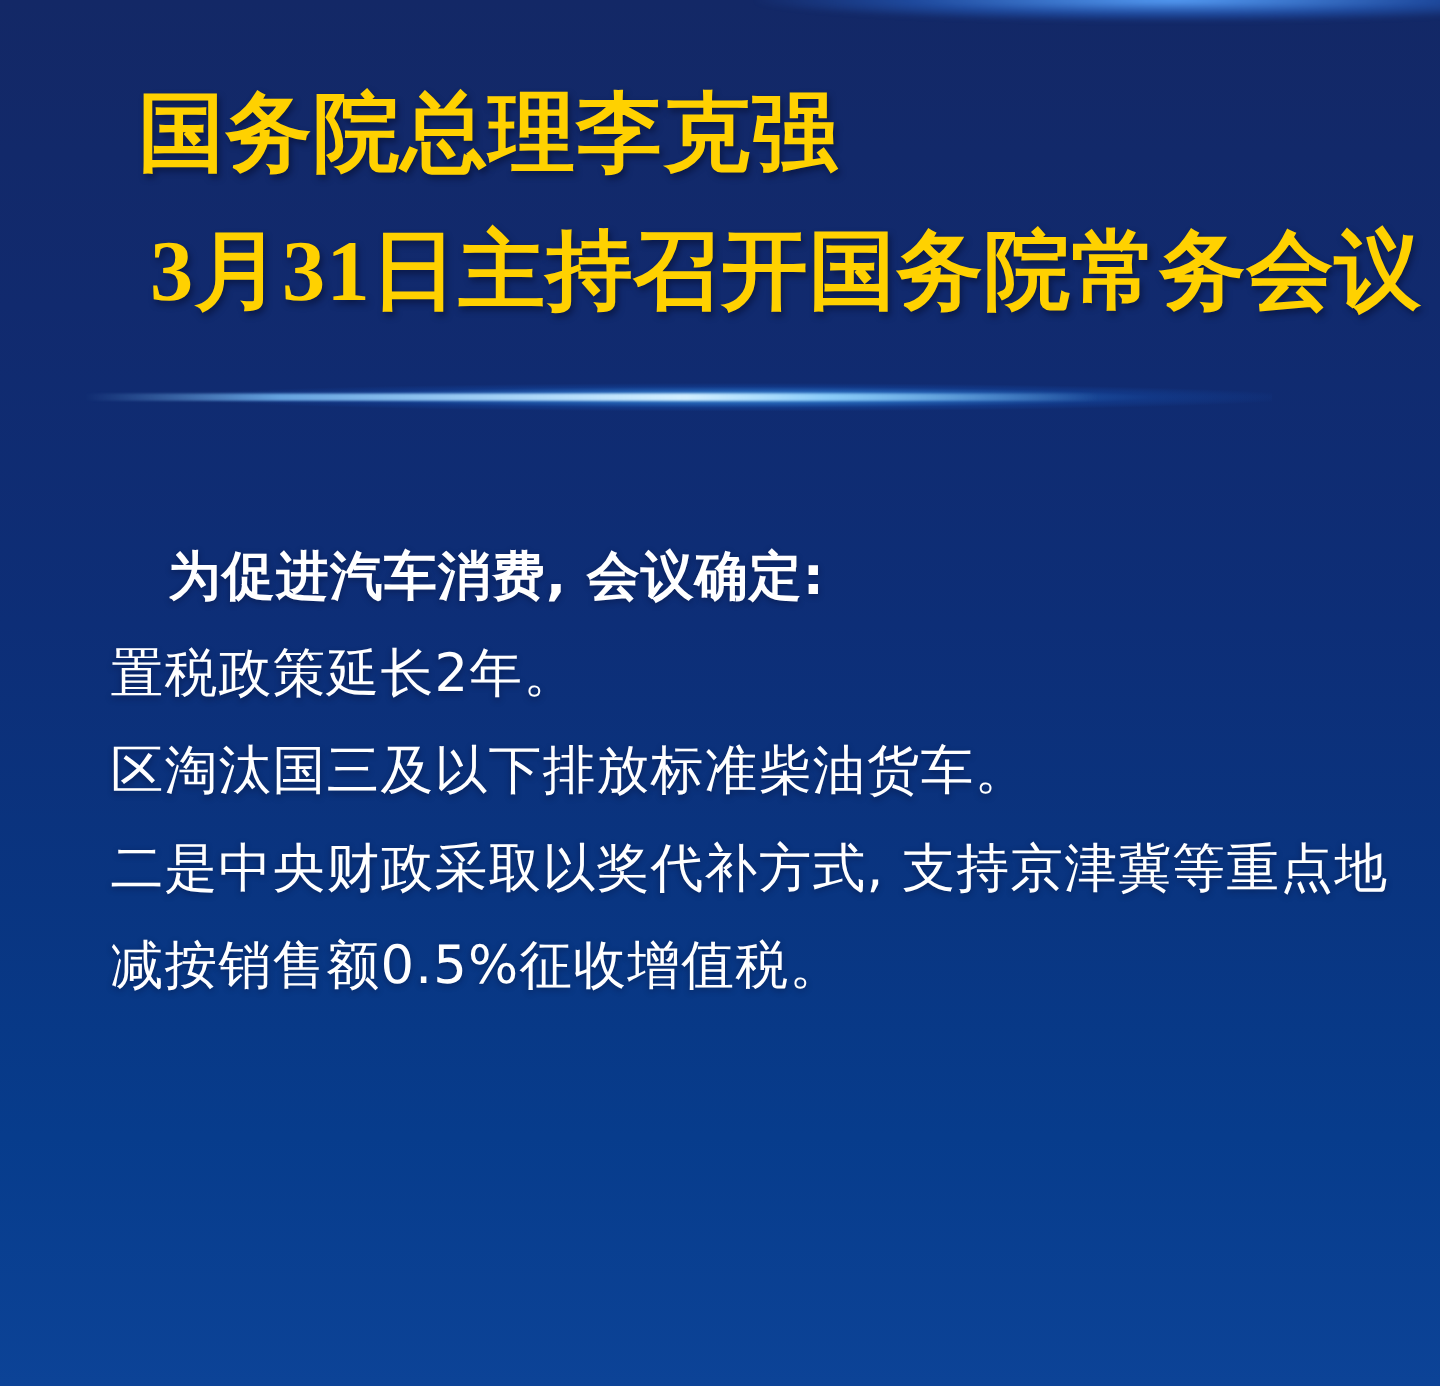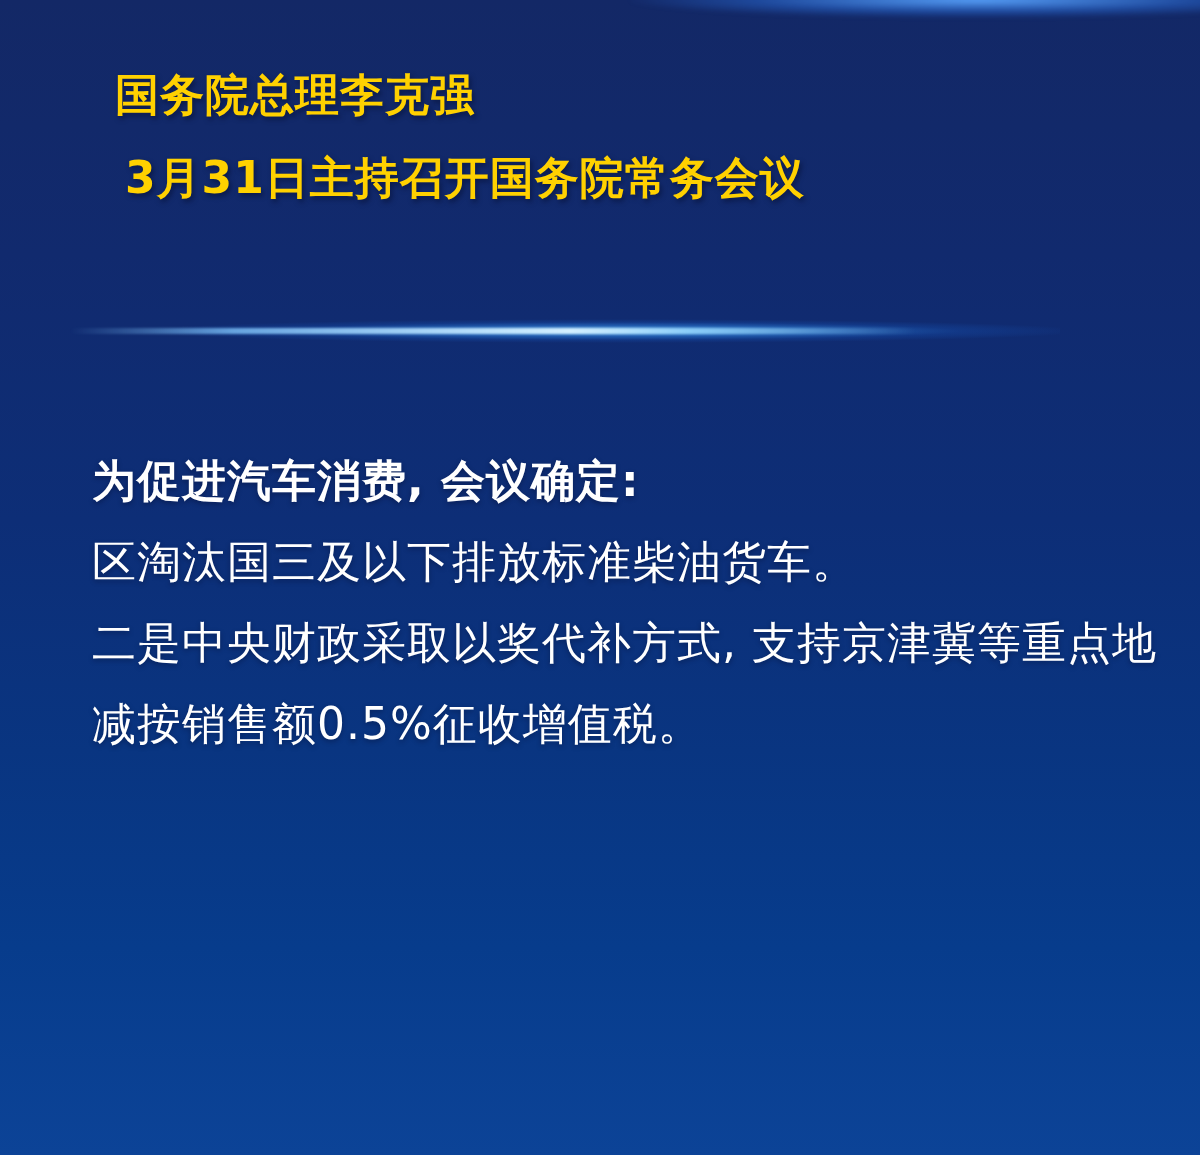--- a/index.html
+++ b/index.html
@@ -14,24 +14,25 @@
   }
   
   .glow-top{
     position:absolute;left:630px;top:-18px;width:600px;height:36px;
     background:radial-gradient(ellipse at 58% 50%,
       rgba(90,165,255,0.95) 0%, rgba(45,115,225,0.45) 45%, rgba(30,90,200,0) 72%);
     filter:blur(2px);
   }
   .title-block{
     position:absolute;left:115px;top:70px;
-    color:#ffd100;font-weight:700;font-size:44px;line-height:1.15;
+    color:#ffd100;font-weight:700;font-size:72px;line-height:1.15;
     letter-spacing:1px;
     text-shadow:2px 3px 5px rgba(4,10,40,0.5);
     white-space:nowrap;
+    font-family:Liberation Serif, serif;
   }
   .title-line.l2{margin-top:32px;margin-left:10px;text-align:right;}
   .divider{position:absolute;left:0;top:312px;width:1200px;height:38px;}
   .divider-glow{
     position:absolute;left:50px;top:0;width:1010px;height:38px;
     background:radial-gradient(ellipse 62% 42% at 56% 50%,
       rgba(110,195,255,0.85) 0%, rgba(50,140,235,0.5) 34%,
       rgba(25,100,210,0.22) 55%, rgba(15,70,170,0) 75%);
   }
   .divider-core{
@@ -40,21 +41,21 @@
       rgba(120,190,255,0) 0%, rgba(130,200,255,0.75) 18%,
       #d3efff 55%, rgba(150,215,255,0.85) 68%, rgba(60,140,230,0) 93%);
     filter:blur(1px);
   }
   .content{
     position:absolute;left:92px;top:440px;right:55px;
     color:#ffffff;font-size:44px;line-height:81px;
     letter-spacing:1px;
     text-shadow:0 2px 5px rgba(4,10,40,0.4);
   }
-  .content .heading{font-weight:700;}
+  .content .heading{font-weight:700;margin-left:48px;}
   .content .line{font-weight:400;white-space:nowrap;}
 </style>
 </head>
 <body>
 
 <div class="poster">
 
   <div class="glow-top"></div>
 
   <header class="title-block">
@@ -62,18 +63,19 @@
     <div class="title-line l2">3月31日主持召开国务院常务会议</div>
   </header>
 
   <div class="divider">
     <div class="divider-glow"></div>
     <div class="divider-core"></div>
   </div>
 
   <main class="content">
     <div class="heading">为促进汽车消费, 会议确定:</div>
+    <div class="line">置税政策延长2年。</div>
     <div class="line">区淘汰国三及以下排放标准柴油货车。</div>
     <div class="line">二是中央财政采取以奖代补方式, 支持京津冀等重点地</div>
     <div class="line">减按销售额0.5%征收增值税。</div>
   </main>
 
 </div>
 
 </body></html>

